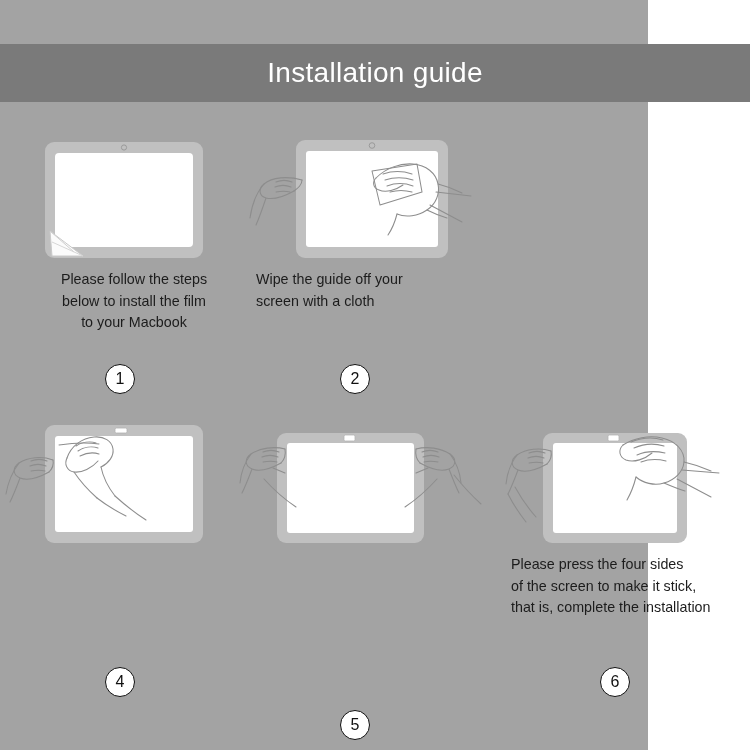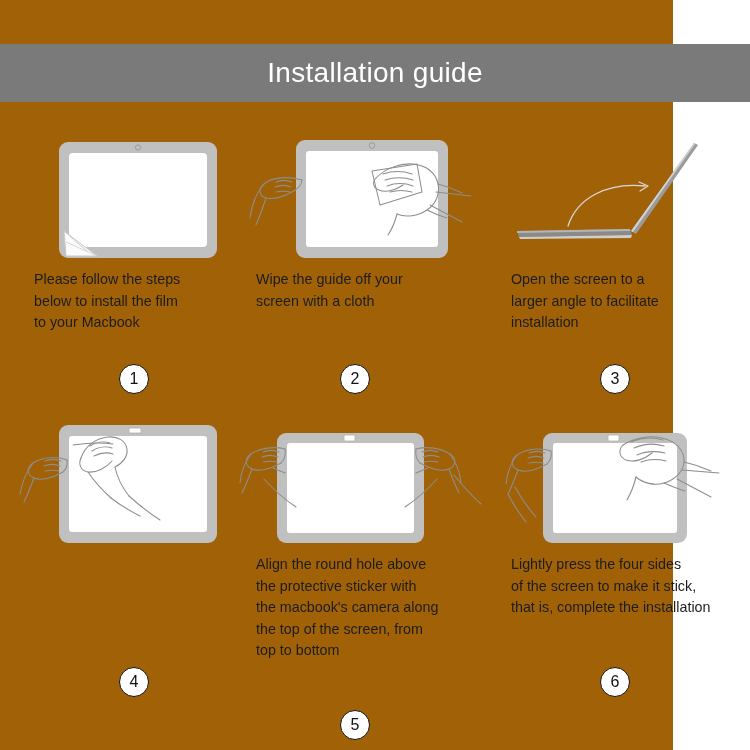--- a/index.html
+++ b/index.html
@@ -10,22 +10,21 @@
     width: 750px;
     height: 750px;
     background: #ffffff;
     font-family: "Liberation Sans", sans-serif;
     overflow: hidden;
   }
   #page {
     position: relative;
     width: 648px;
     height: 750px;
-    background: #a16207;
-    padding-left: 25px;
+    background: #a3a3a3;
   }
 
   
   #header-bar {
     position: absolute;
     left: 0;
     top: 44px;
     width: 750px;
     height: 58px;
     background: #7a7a7a;
@@ -86,21 +85,21 @@
     justify-content: center;
     font-size: 16px;
     color: #111111;
     font-family: "Liberation Sans", sans-serif;
     background: #ffffff;
   }
 
   
   .r1 { top: 0px; }
   .r2 { top: 285px; }
-  .c1 { left: 18px; }
+  .c1 { left: 4px; text-align: center; }
   .c2 { left: 240px; }
   .c3 { left: 495px; }
 </style>
 </head>
 <body>
 
 <div id="page">
 
   <div id="header-bar">
     <div id="header-title">Installation guide</div>
@@ -156,39 +155,20 @@
             <path d="M190 75 L222 92"></path>
             <path d="M196 62 L231 66"></path>
           </g>
         </svg>
       </div>
       <div class="step-caption">Wipe the guide off your
 screen with a cloth</div>
       <div class="step-badge" style="left:100px; top:234px;">2</div>
     </div>
 
-    <div class="step-cell r1 c3">
-      <div class="step-figure">
-        <svg viewBox="0 0 250 130" xmlns="http://www.w3.org/2000/svg">
-          <path d="M22 101 L135 99 L137 105 L24 107 Z" fill="#8a8a8a"></path>
-          <path d="M22 101 L135 99 L135 101 L22 103 Z" fill="#b5b5b5"></path>
-          <path d="M24 107 L137 105 L136 108 L25 109 Z" fill="#cfcfcf"></path>
-          <path d="M136 101 L199 13 L203 15 L141 104 Z" fill="#9b9b9b"></path>
-          <path d="M136 101 L199 13 L200 14 L138 102 Z" fill="#d2d2d2"></path>
-          <g fill="none" stroke="#d8d8d8" stroke-width="1.3" stroke-linecap="round">
-            <path d="M73 96 C82 68, 112 52, 150 56"></path>
-          </g>
-          <path d="M144 52 L153 56 L145 61" fill="none" stroke="#d8d8d8" stroke-width="1.3" stroke-linecap="round" stroke-linejoin="round"></path>
-        </svg>
-      </div>
-      <div class="step-caption">Open the screen to a
-larger angle to facilitate
-installation</div>
-      <div class="step-badge" style="left:105px; top:234px;">3</div>
-    </div>
 
     <div class="step-cell r2 c1">
       <div class="step-figure">
         <svg viewBox="0 0 250 130" xmlns="http://www.w3.org/2000/svg">
           <rect x="41" y="10" width="158" height="118" rx="9" ry="9" fill="#c0c0c0"></rect>
           <rect x="51" y="21" width="138" height="96" rx="3" ry="3" fill="#ffffff"></rect>
           <rect x="111" y="13" width="12" height="5" rx="1.5" ry="1.5" fill="#ffffff" stroke="#b0b0b0" stroke-width="0.8"></rect>
           <g fill="none" stroke="#8d8d8d" stroke-width="1.05" stroke-linecap="round" stroke-linejoin="round">
             <path d="M49 45 C38 41, 24 42, 15 48 C8 53, 9 60, 16 63 C24 66, 36 62, 45 57"></path>
             <path d="M15 48 C9 56, 4 67, 2 79"></path>
@@ -239,25 +219,20 @@
             <path d="M198 37 C193 35, 187 35, 182 37"></path>
             <path d="M199 42 C194 40, 188 40, 183 42"></path>
             <path d="M198 47 C193 46, 188 46, 184 47"></path>
             <path d="M180 48 C177 45, 175 40, 176 34"></path>
             <path d="M188 53 L176 58"></path>
             <path d="M197 64 C188 74, 177 84, 165 92"></path>
             <path d="M214 60 C222 70, 231 80, 241 89"></path>
           </g>
         </svg>
       </div>
-      <div class="step-caption">Align the round hole above
-the protective sticker with
-the macbook's camera along
-the top of the screen, from
-top to bottom</div>
       <div class="step-badge" style="left:100px; top:295px;">5</div>
     </div>
 
     <div class="step-cell r2 c3">
       <div class="step-figure">
         <svg viewBox="0 0 250 130" xmlns="http://www.w3.org/2000/svg">
           <rect x="48" y="18" width="144" height="110" rx="9" ry="9" fill="#c0c0c0"></rect>
           <rect x="58" y="28" width="124" height="90" rx="3" ry="3" fill="#ffffff"></rect>
           <rect x="113" y="20" width="11" height="6" rx="1.5" ry="1.5" fill="#ffffff" stroke="#b4b4b4" stroke-width="0.8"></rect>
           <g fill="none" stroke="#8d8d8d" stroke-width="1.05" stroke-linecap="round" stroke-linejoin="round">
@@ -279,20 +254,20 @@
             <path d="M142 40 C151 36, 161 36, 170 38"></path>
             <path d="M146 47 C154 44, 163 44, 171 46"></path>
             <path d="M141 62 C139 70, 136 78, 132 85"></path>
             <path d="M169 68 C176 71, 183 74, 190 76"></path>
             <path d="M189 47 C198 49, 207 52, 216 56"></path>
             <path d="M182 64 L216 82"></path>
             <path d="M187 55 L224 58"></path>
           </g>
         </svg>
       </div>
-      <div class="step-caption">Lightly press the four sides
+      <div class="step-caption">Please press the four sides
 of the screen to make it stick,
 that is, complete the installation</div>
       <div class="step-badge" style="left:105px; top:252px;">6</div>
     </div>
 
   </div>
 </div>
 
 </body></html>

